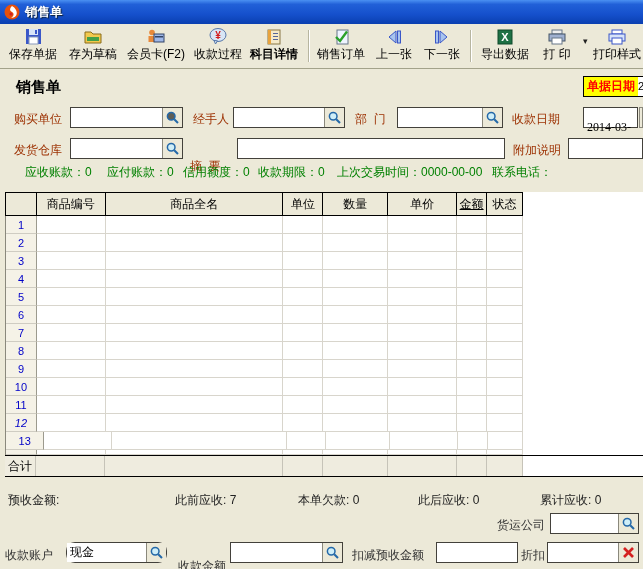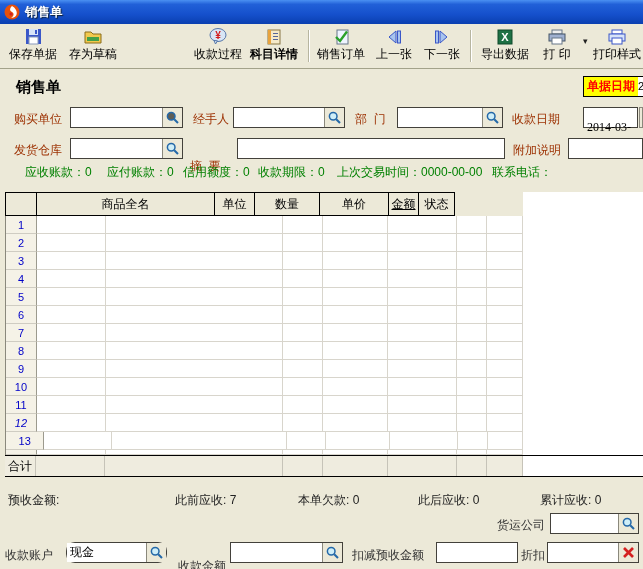--- a/index.html
+++ b/index.html
@@ -123,20 +123,31 @@
     </div>
     <div class="tb-btn" style="left:64px;width:58px;">
       <span class="ic">
         <svg width="20" height="18" viewBox="0 0 20 18">
             <path d="M2 4 L8 4 L10 6 L18 6 L18 15 L2 15 Z" fill="#F2C94C" stroke="#8A6D1A"></path>
             <rect x="4" y="9" width="12" height="4" fill="#43A047"></rect>
           </svg>
       </span>
       <span class="tb-label">存为草稿</span>
     </div>
+    <div class="tb-btn" style="left:124px;width:64px;">
+      <span class="ic">
+        <svg width="20" height="18" viewBox="0 0 20 18">
+            <circle cx="6" cy="4.5" r="2.8" fill="#E8893A"></circle>
+            <rect x="2.5" y="8" width="7" height="6" fill="#E8893A"></rect>
+            <rect x="8" y="6" width="10" height="8" fill="#9FB8E8" stroke="#334466"></rect>
+            <rect x="9" y="8" width="8" height="1.5" fill="#334466"></rect>
+          </svg>
+      </span>
+      <span class="tb-label">会员卡(F2)</span>
+    </div>
     <div class="tb-btn" style="left:190px;width:56px;">
       <span class="ic">
         <svg width="20" height="19" viewBox="0 0 20 19">
             <ellipse cx="10" cy="8" rx="8" ry="6.5" fill="#D9E6F5" stroke="#5577AA"></ellipse>
             <path d="M6 13.5 L7.5 17 L9.5 13.8 Z" fill="#D9E6F5" stroke="#5577AA"></path>
             <text x="10" y="11.5" font-size="10" fill="#D42020" text-anchor="middle" font-weight="bold">¥</text>
           </svg>
       </span>
       <span class="tb-label">收款过程</span>
     </div>
@@ -277,20 +288,21 @@
   <span class="gstat gs1">应付账款：0</span>
   <span class="gstat gs2">信用额度：0</span>
   <span class="gstat gs3">收款期限：0</span>
   <span class="gstat gs4">上次交易时间：0000-00-00</span>
   <span class="gstat gs5">联系电话：</span>
 
   <div class="grid-east"></div>
   <div class="grid">
     <div class="grid-header">
         <div class="hcell" style="width: 31px;"></div>
+        <div class="hcell" style="width: 69px;">商品编号</div>
         <div class="hcell" style="width: 178px;">商品全名</div>
         <div class="hcell" style="width: 40px;">单位</div>
         <div class="hcell" style="width: 65px;">数量</div>
         <div class="hcell" style="width: 69px;">单价</div>
         <div class="hcell" style="width: 30px; text-decoration: underline;">金额</div>
         <div class="hcell" style="width: 36px;">状态</div>
       </div>
     <div class="grid-body">
         <div class="brow">
           <div class="ncell" style="width: 31px;">1</div>

